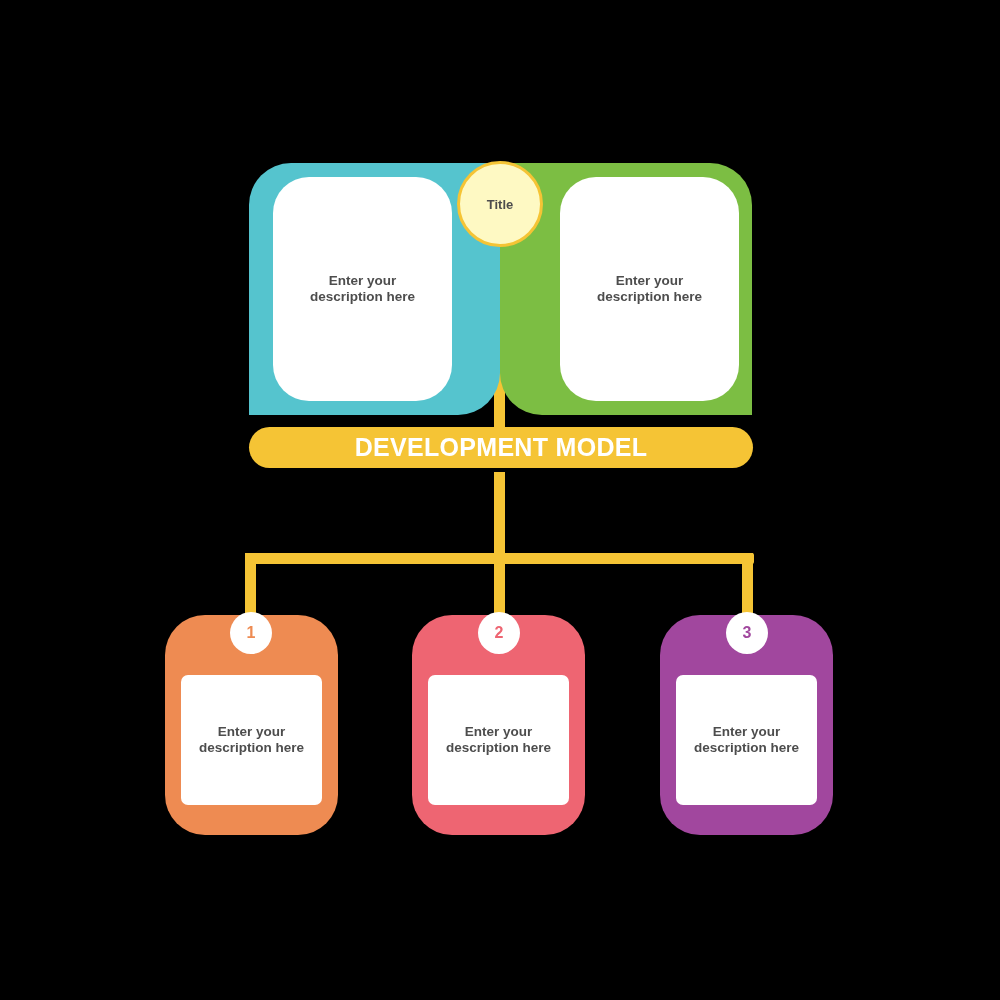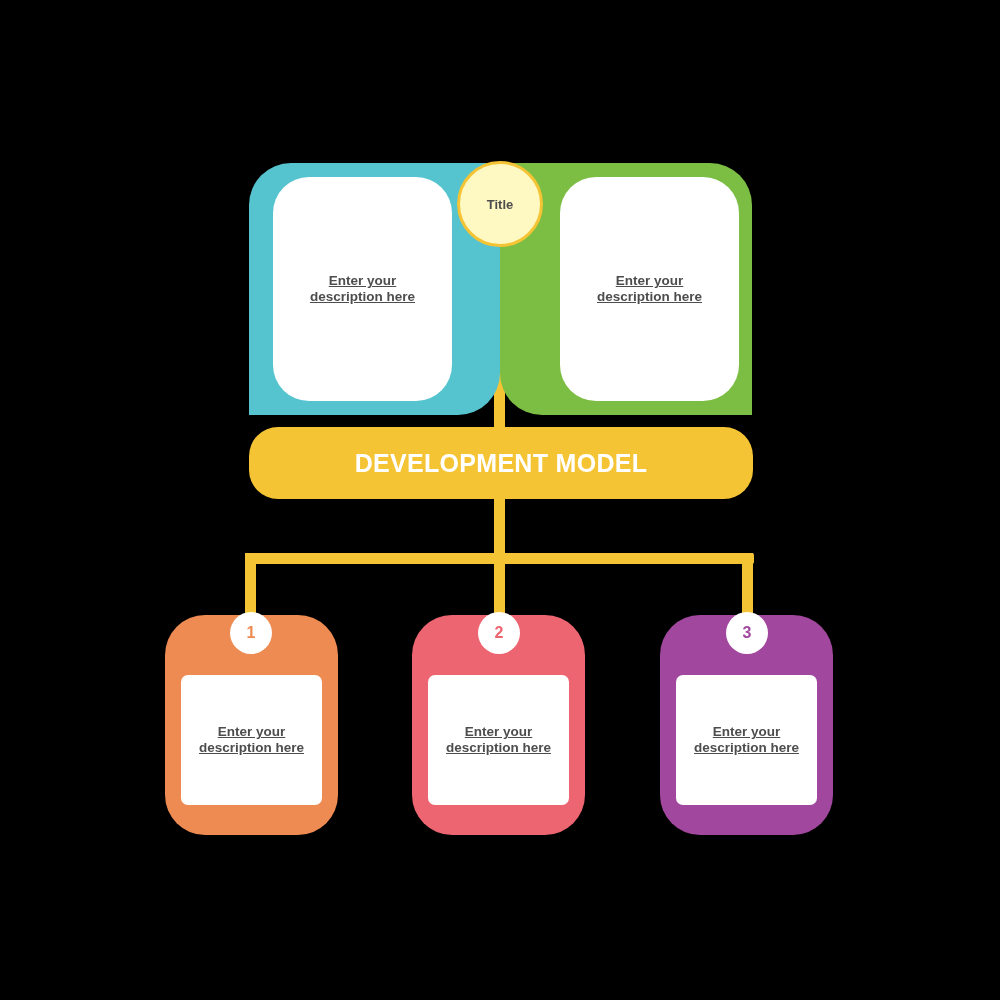--- a/index.html
+++ b/index.html
@@ -62,21 +62,20 @@
   }
   .top-inner-left  { left: 24px; top: 14px; width: 179px; height: 224px; }
   .top-inner-right { left: 60px; top: 14px; width: 179px; height: 224px; }
   .desc {
     color: #4D4D4D;
     font-size: 13.5px;
     font-weight: bold;
     line-height: 1.15;
     text-align: center;
     white-space: pre-line;
-    text-decoration: underline;
   }
 
   
   .title-circle {
     position: absolute;
     left: 457px;
     top: 161px;
     width: 86px;
     height: 86px;
     border-radius: 50%;
@@ -93,21 +92,21 @@
     font-size: 13px;
     font-weight: bold;
   }
 
   
   .banner {
     position: absolute;
     left: 249px;
     top: 427px;
     width: 504px;
-    height: 72px;
+    height: 41px;
     background: #F5C435;
     border-radius: 29px;
     display: flex;
     align-items: center;
     justify-content: center;
     z-index: 4;
   }
   .banner span {
     color: #FFFFFF;
     font-size: 25px;

